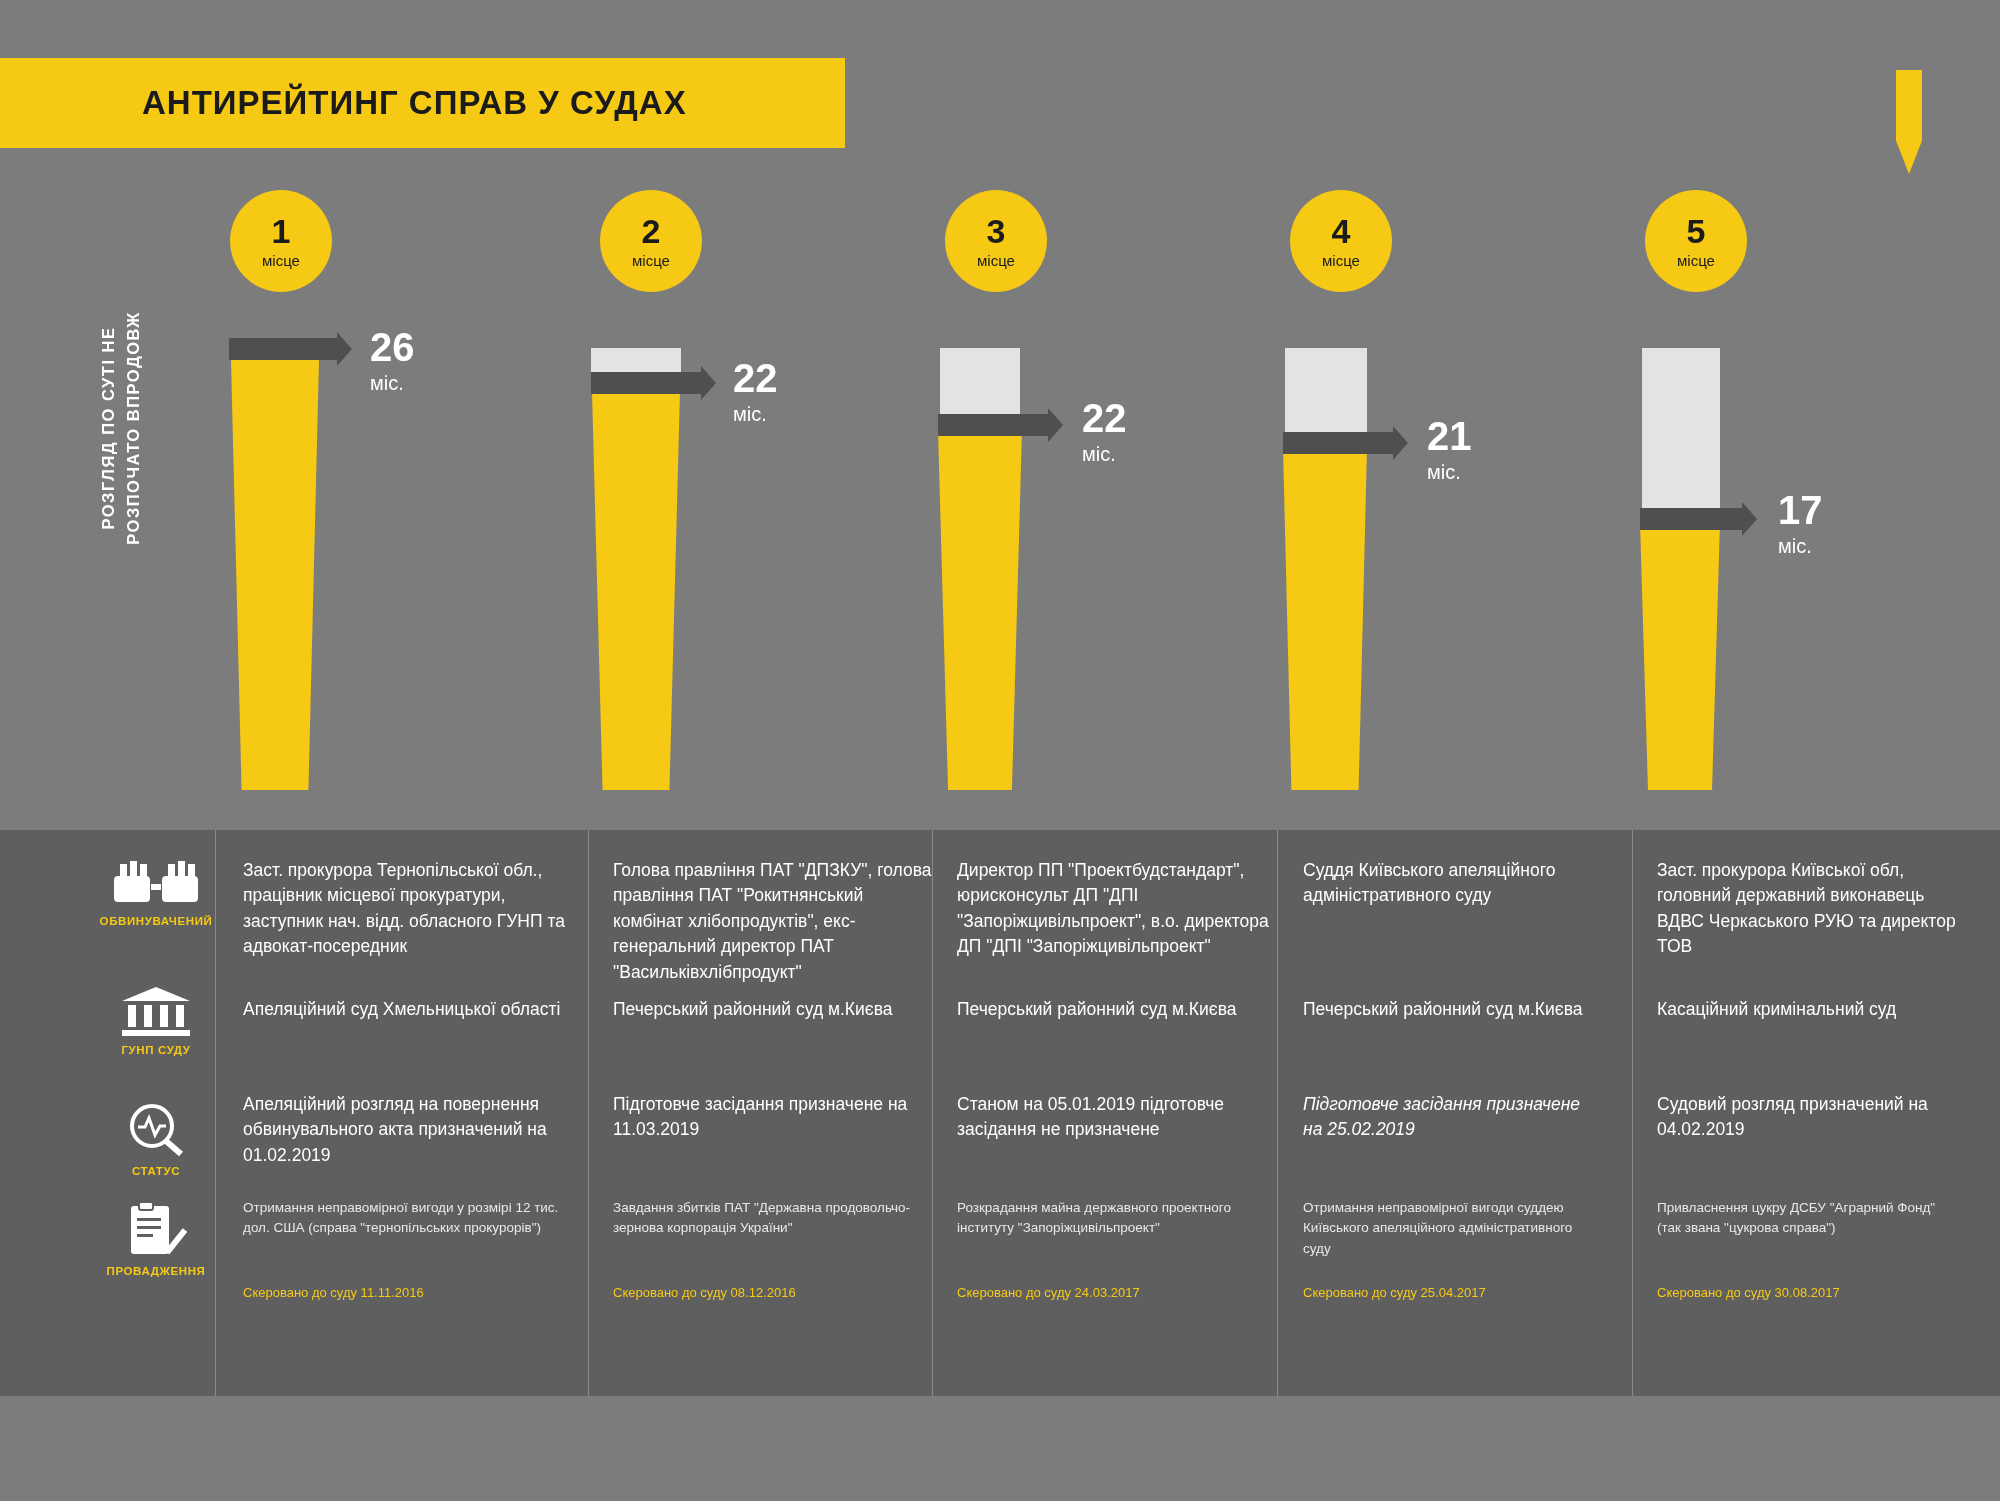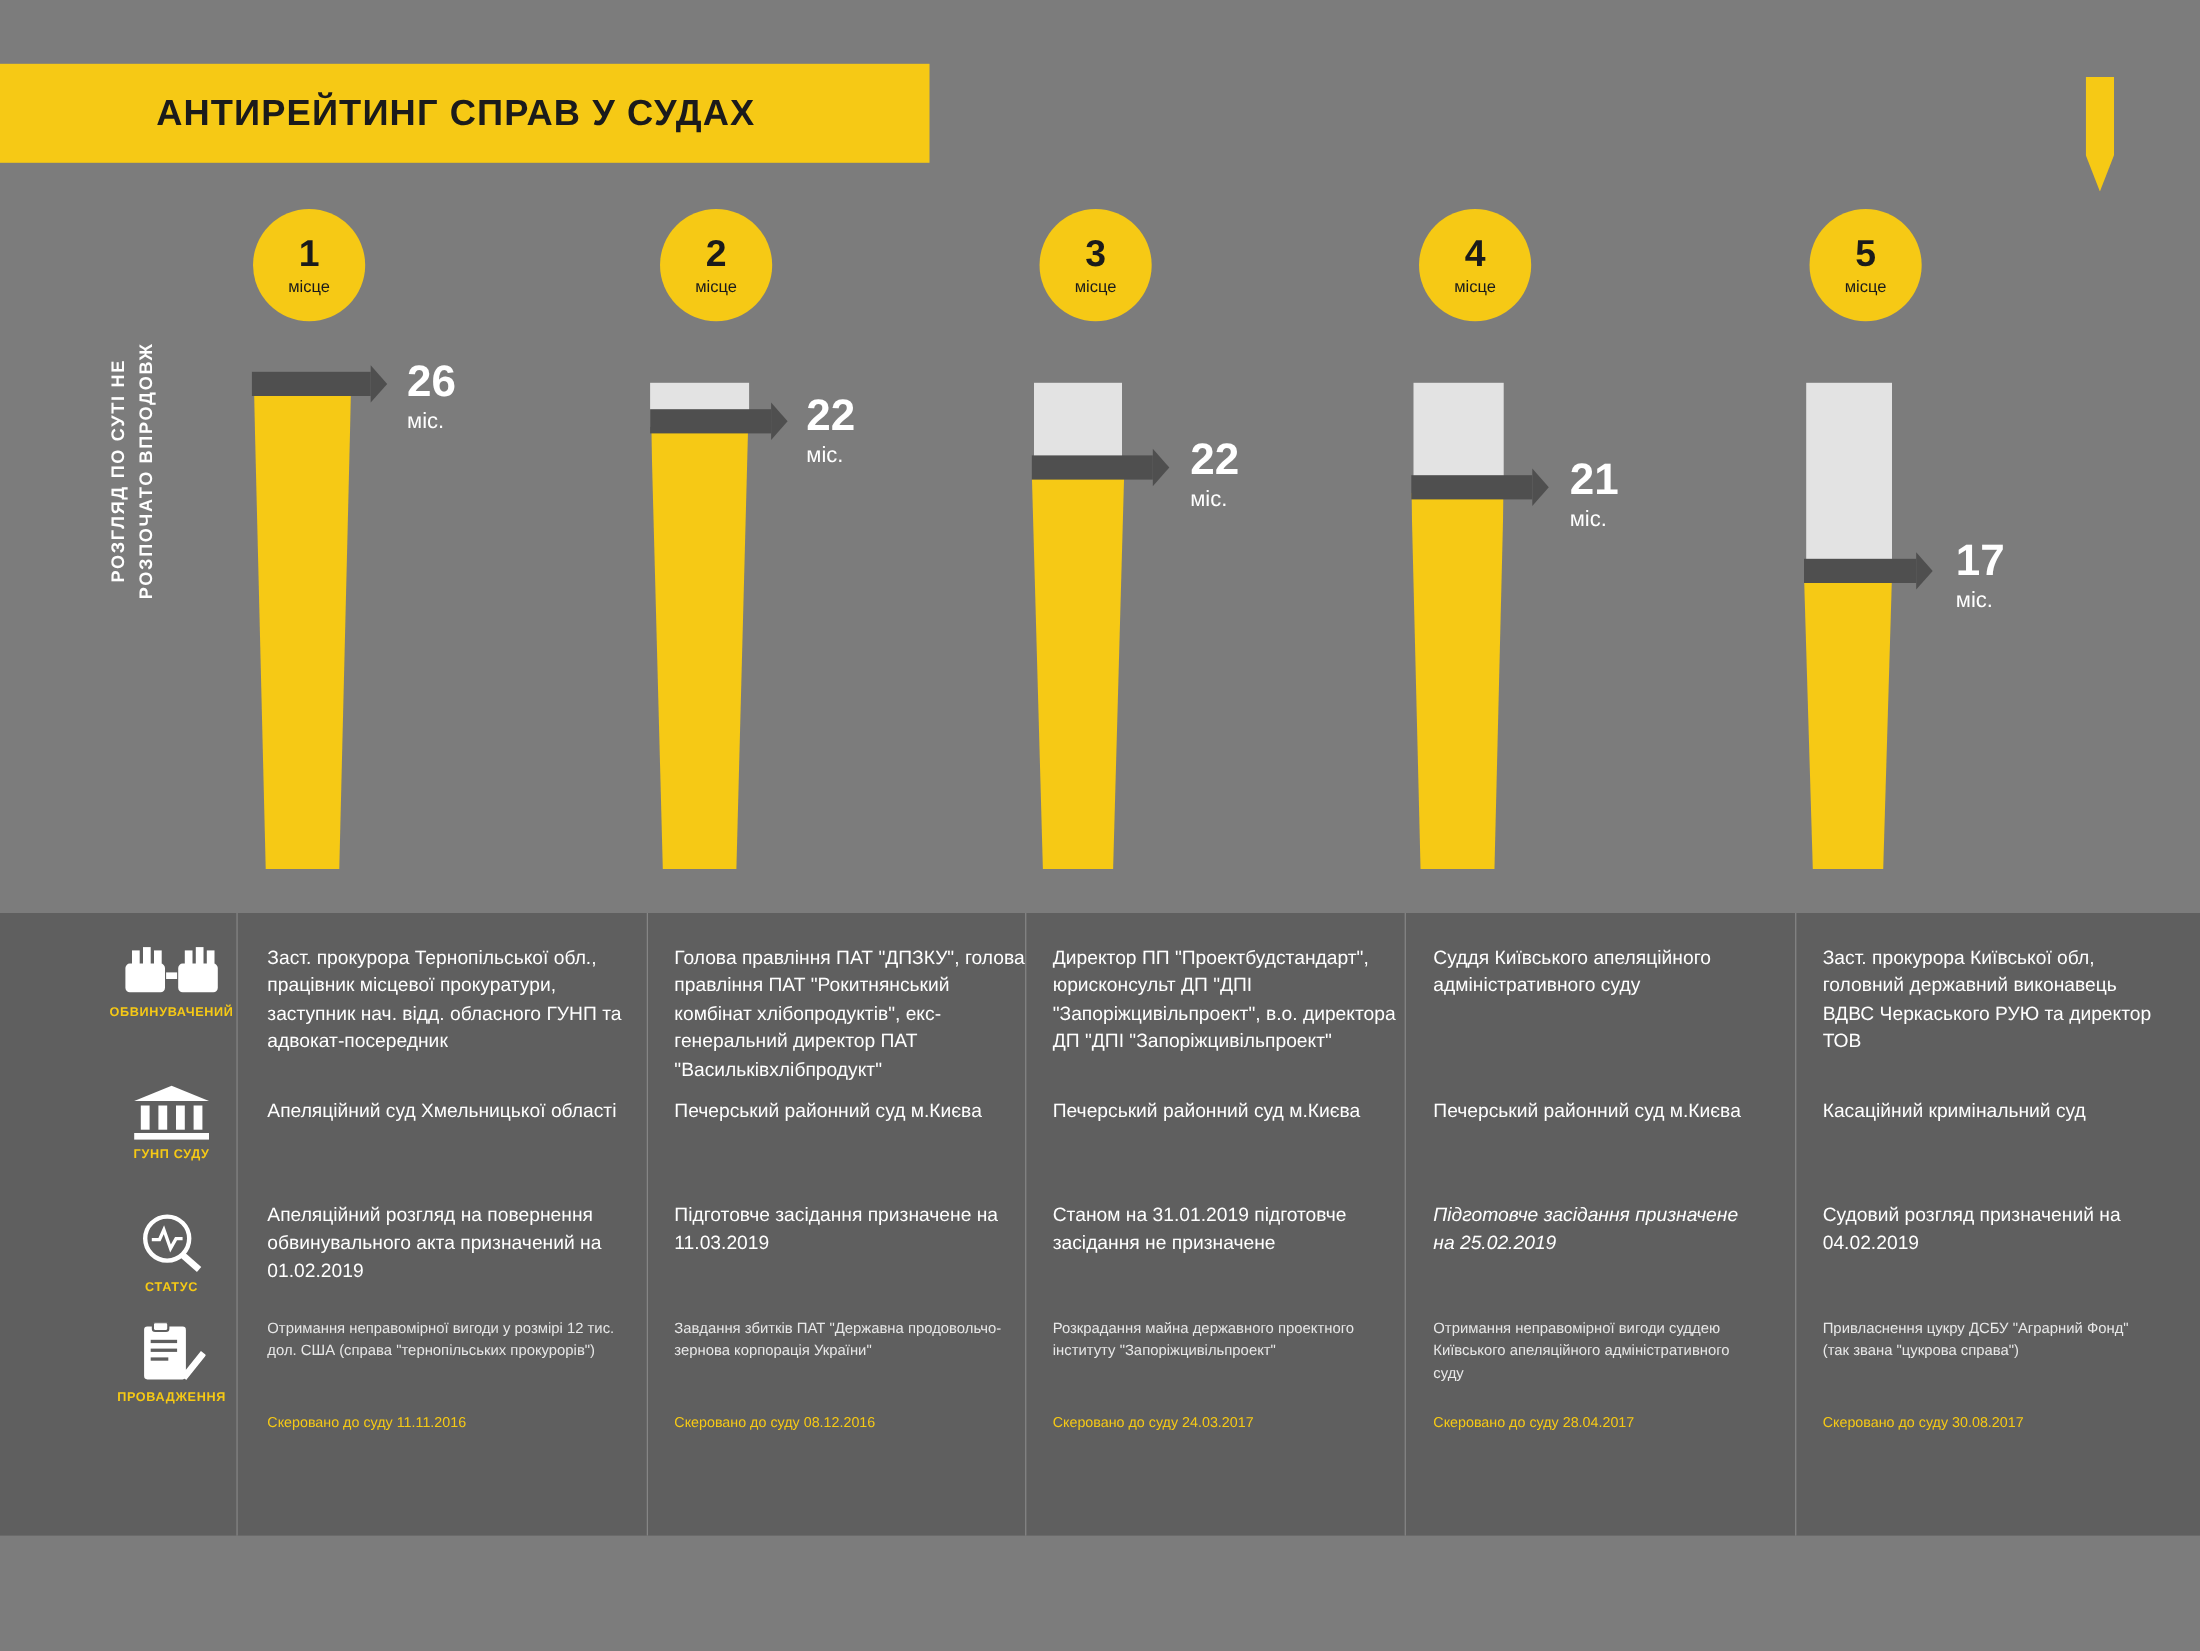--- a/index.html
+++ b/index.html
@@ -265,29 +265,29 @@
     <div class="cell sent" style="left:243px;top:455px;width:330px;">Скеровано до суду 11.11.2016</div>
 
     <div class="cell primary" style="left:613px;top:28px;width:320px;">Голова правління ПАТ "ДПЗКУ", голова правління ПАТ "Рокитнянський комбінат хлібопродуктів", екс-генеральний директор ПАТ "Васильківхлібпродукт"</div>
     <div class="cell primary" style="left:613px;top:167px;width:300px;">Печерський районний суд м.Києва</div>
     <div class="cell primary" style="left:613px;top:262px;width:300px;">Підготовче засідання призначене на 11.03.2019</div>
     <div class="cell small" style="left:613px;top:368px;width:300px;">Завдання збитків ПАТ "Державна продовольчо-зернова корпорація України"</div>
     <div class="cell sent" style="left:613px;top:455px;width:330px;">Скеровано до суду 08.12.2016</div>
 
     <div class="cell primary" style="left:957px;top:28px;width:320px;">Директор ПП "Проектбудстандарт", юрисконсульт ДП "ДПІ "Запоріжцивільпроект", в.о. директора ДП "ДПІ "Запоріжцивільпроект"</div>
     <div class="cell primary" style="left:957px;top:167px;width:300px;">Печерський районний суд м.Києва</div>
-    <div class="cell primary" style="left:957px;top:262px;width:300px;">Станом на 31.01.2019 підготовче засідання не призначене</div>
+    <div class="cell primary" style="left:957px;top:262px;width:300px;">Станом на 05.01.2019 підготовче засідання не призначене</div>
     <div class="cell small" style="left:957px;top:368px;width:300px;">Розкрадання майна державного проектного інституту "Запоріжцивільпроект"</div>
     <div class="cell sent" style="left:957px;top:455px;width:330px;">Скеровано до суду 24.03.2017</div>
 
     <div class="cell primary" style="left:1303px;top:28px;width:330px;">Суддя Київського апеляційного адміністративного суду</div>
     <div class="cell primary" style="left:1303px;top:167px;width:300px;">Печерський районний суд м.Києва</div>
     <div class="cell primary" style="left:1303px;top:262px;width:300px;font-style:italic;">Підготовче засідання призначене на 25.02.2019</div>
     <div class="cell small" style="left:1303px;top:368px;width:300px;">Отримання неправомірної вигоди суддею Київського апеляційного адміністративного суду</div>
-    <div class="cell sent" style="left:1303px;top:455px;width:330px;">Скеровано до суду 28.04.2017</div>
+    <div class="cell sent" style="left:1303px;top:455px;width:330px;">Скеровано до суду 25.04.2017</div>
 
     <div class="cell primary" style="left:1657px;top:28px;width:310px;">Заст. прокурора Київської обл, головний державний виконавець ВДВС Черкаського РУЮ та директор ТОВ</div>
     <div class="cell primary" style="left:1657px;top:167px;width:290px;">Касаційний кримінальний суд</div>
     <div class="cell primary" style="left:1657px;top:262px;width:290px;">Судовий розгляд призначений на 04.02.2019</div>
     <div class="cell small" style="left:1657px;top:368px;width:290px;">Привласнення цукру ДСБУ "Аграрний Фонд" (так звана "цукрова справа")</div>
     <div class="cell sent" style="left:1657px;top:455px;width:320px;">Скеровано до суду 30.08.2017</div>
   </div>
 
 
 </div>

